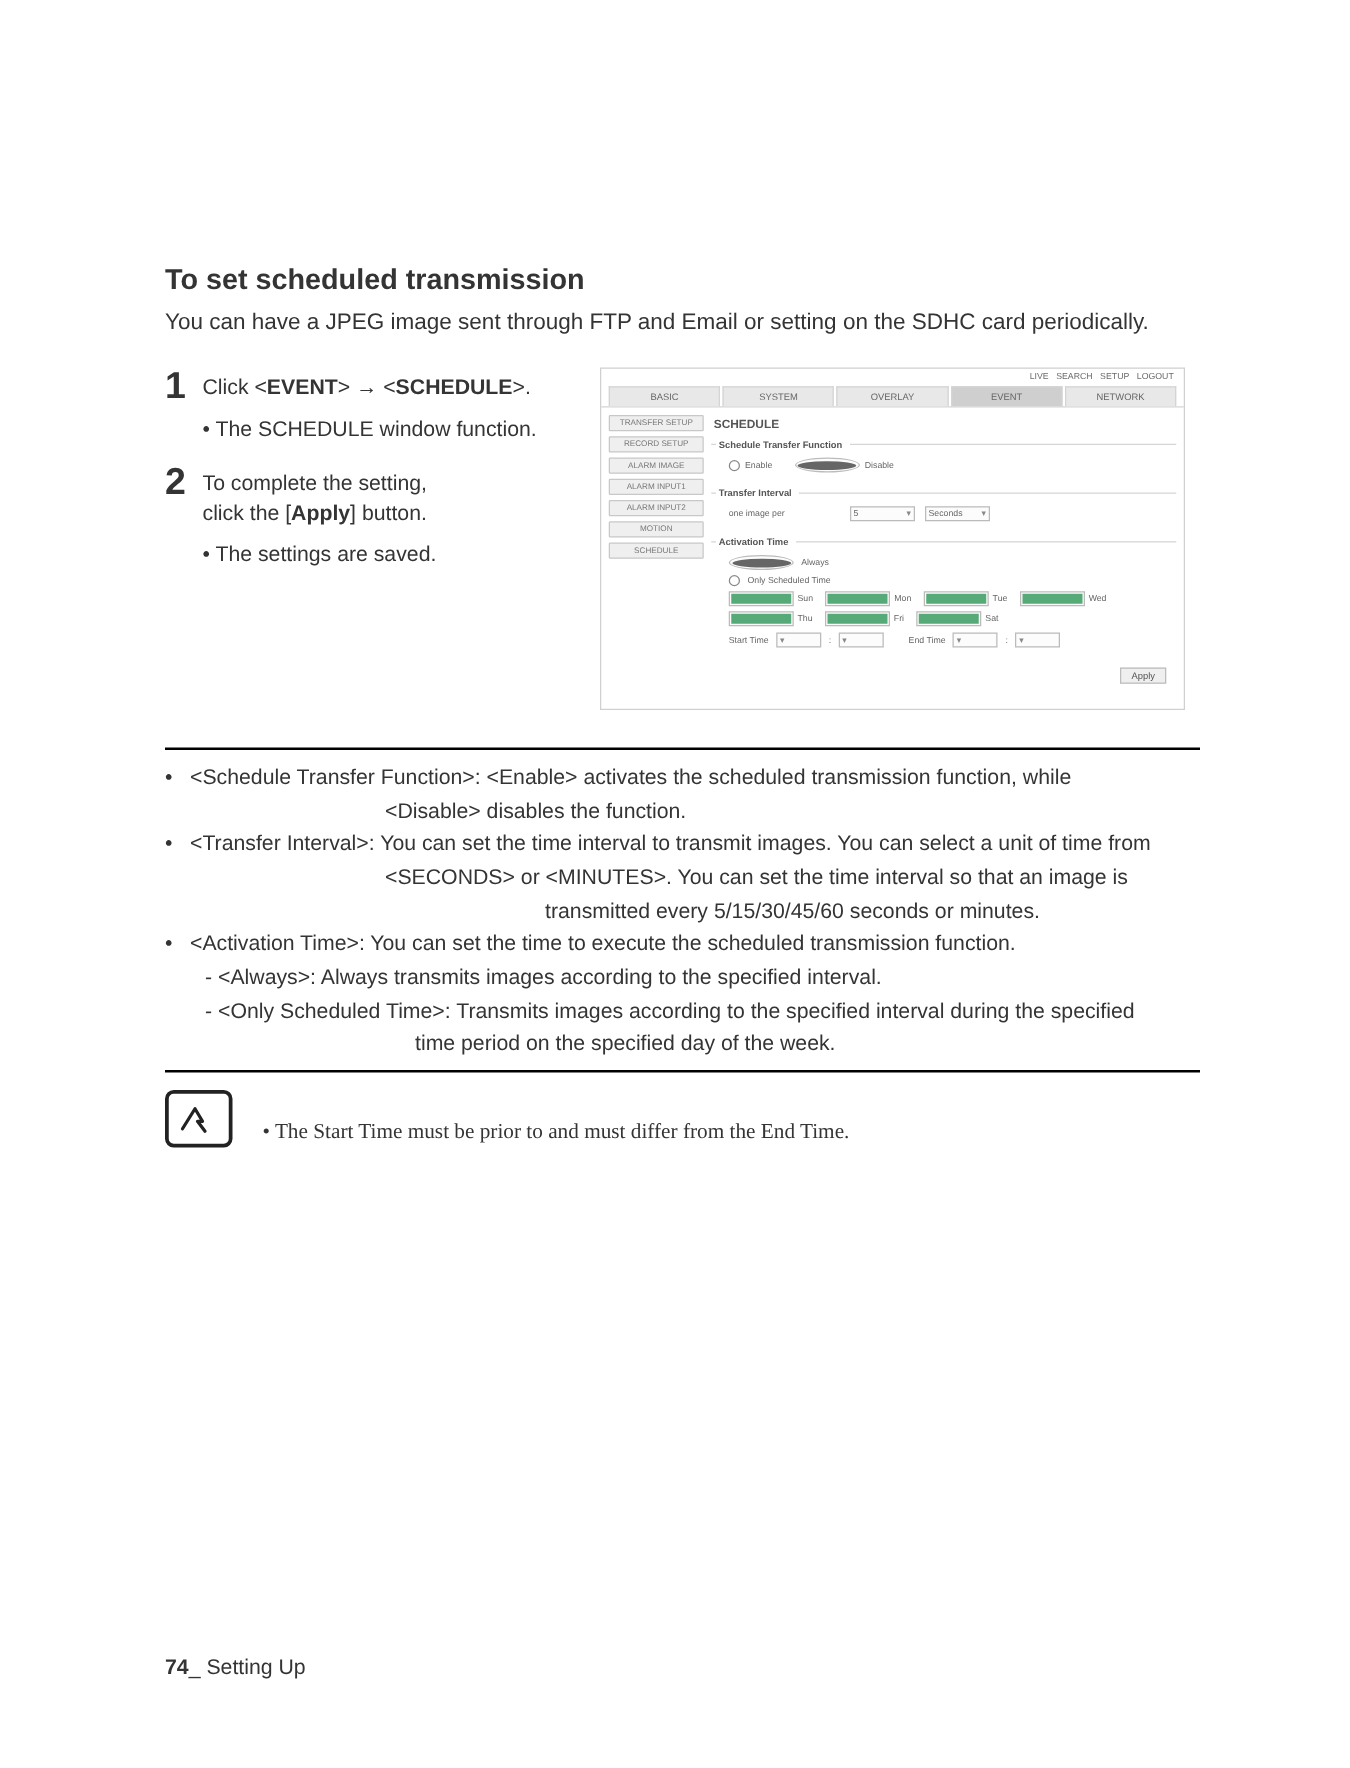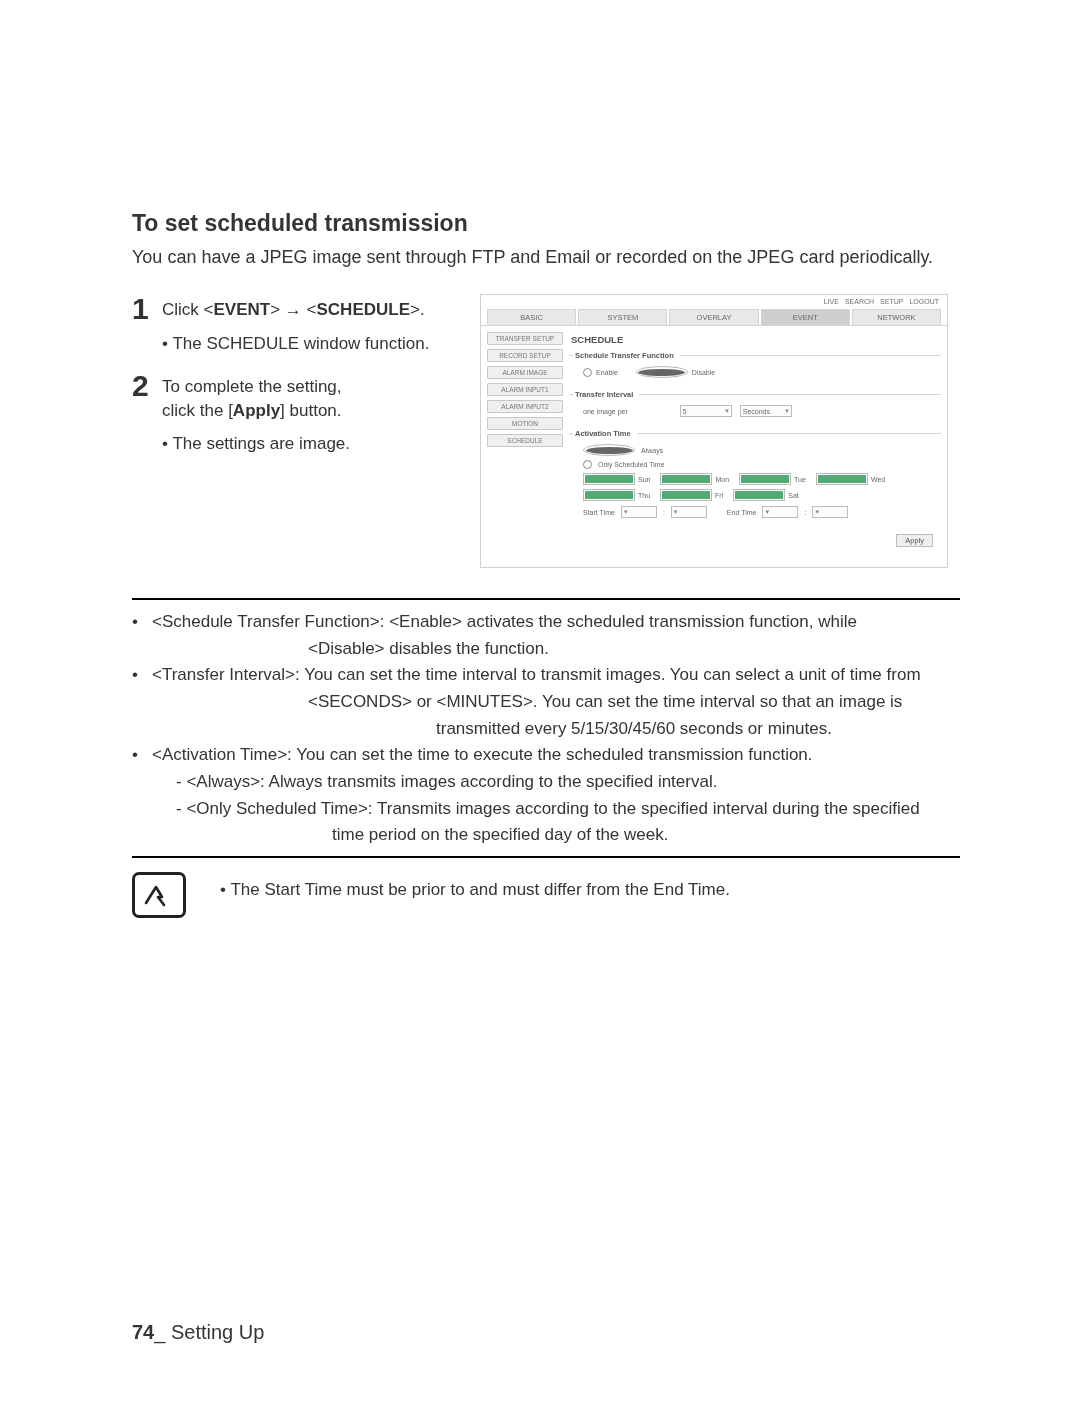--- a/index.html
+++ b/index.html
@@ -39,57 +39,57 @@
   .shot .days{display:flex;flex-wrap:wrap;gap:4px 10px;font-size:7px;color:#666;margin-top:4px;}
   .shot .days .d{display:flex;align-items:center;gap:3px;}
   .shot .timerow{display:flex;align-items:center;gap:6px;font-size:7px;color:#666;margin-top:5px;}
   .shot .apply{display:flex;justify-content:flex-end;padding:4px 8px 14px;}
   .shot .apply .btn{border:1px solid #bcbcbc;background:#efefef;font-size:7.5px;color:#555;padding:1px 8px;}
   hr.rule{border:none;border-top:2px solid #000;margin:30px 0 10px;}
   .bullets{font-size:17px;line-height:1.45;color:#343434;}
   .bullets .b{display:flex;margin:0 0 2px 0;}
   .bullets .b .dot{width:20px;flex:0 0 20px;}
   .bullets .b .txt{flex:1;}
-  .bullets .sub{margin-left:44px;}
+  .bullets .sub{margin-left:32px;}
   hr.rule2{border:none;border-top:2px solid #000;margin:8px 0 14px;}
-  .note-row{display:flex;align-items:flex-start;gap:34px;}
+  .note-row{display:flex;align-items:flex-end;gap:24px;font-family:Liberation Serif, serif;}
   .note-icon{width:48px;height:40px;border:3px solid #222;border-radius:7px;display:flex;align-items:center;justify-content:center;}
   .note-icon svg{width:30px;height:24px;}
   .note-text{font-size:17px;line-height:1.45;color:#343434;padding-top:6px;}
   .note-text::before{content:"•  ";}
-  .footer{position:absolute;left:132px;bottom:70px;font-size:20px;color:#343434;}
+  .footer{position:absolute;left:132px;bottom:70px;font-size:17px;color:#343434;}
   .footer .pn{font-weight:bold;color:#343434;}
   .footer .sep{color:#343434;}
 </style>
 </head>
 <body>
 
 <div class="page">
 
   <div class="h2">To set scheduled transmission</div>
-  <p class="intro">You can have a JPEG image sent through FTP and Email or recorded on the JPEG card periodically.</p>
+  <p class="intro">You can have a JPEG image sent through FTP and Email or setting on the SDHC card periodically.</p>
 
   <div class="steps-row">
     <div class="steps-col">
       <div class="step">
         <div class="step-num">1</div>
         <div class="step-body">
           <span>Click &lt;</span><b>EVENT</b><span>&gt; </span><span class="arrow">→</span><span> &lt;</span><b>SCHEDULE</b><span>&gt;.</span>
         </div>
       </div>
       <div class="step-sub">The SCHEDULE window function.</div>
 
       <div class="step">
         <div class="step-num">2</div>
         <div class="step-body">
           <span>To complete the setting,</span><br>
           <span>click the [</span><b>Apply</b><span>] button.</span>
         </div>
       </div>
-      <div class="step-sub">The settings are image.</div>
+      <div class="step-sub">The settings are saved.</div>
     </div>
 
     <div class="shot-col">
       <div class="shot">
         <div class="topnav">
           <span>LIVE</span>
           <span>SEARCH</span>
           <span>SETUP</span>
           <span>LOGOUT</span>
         </div>

